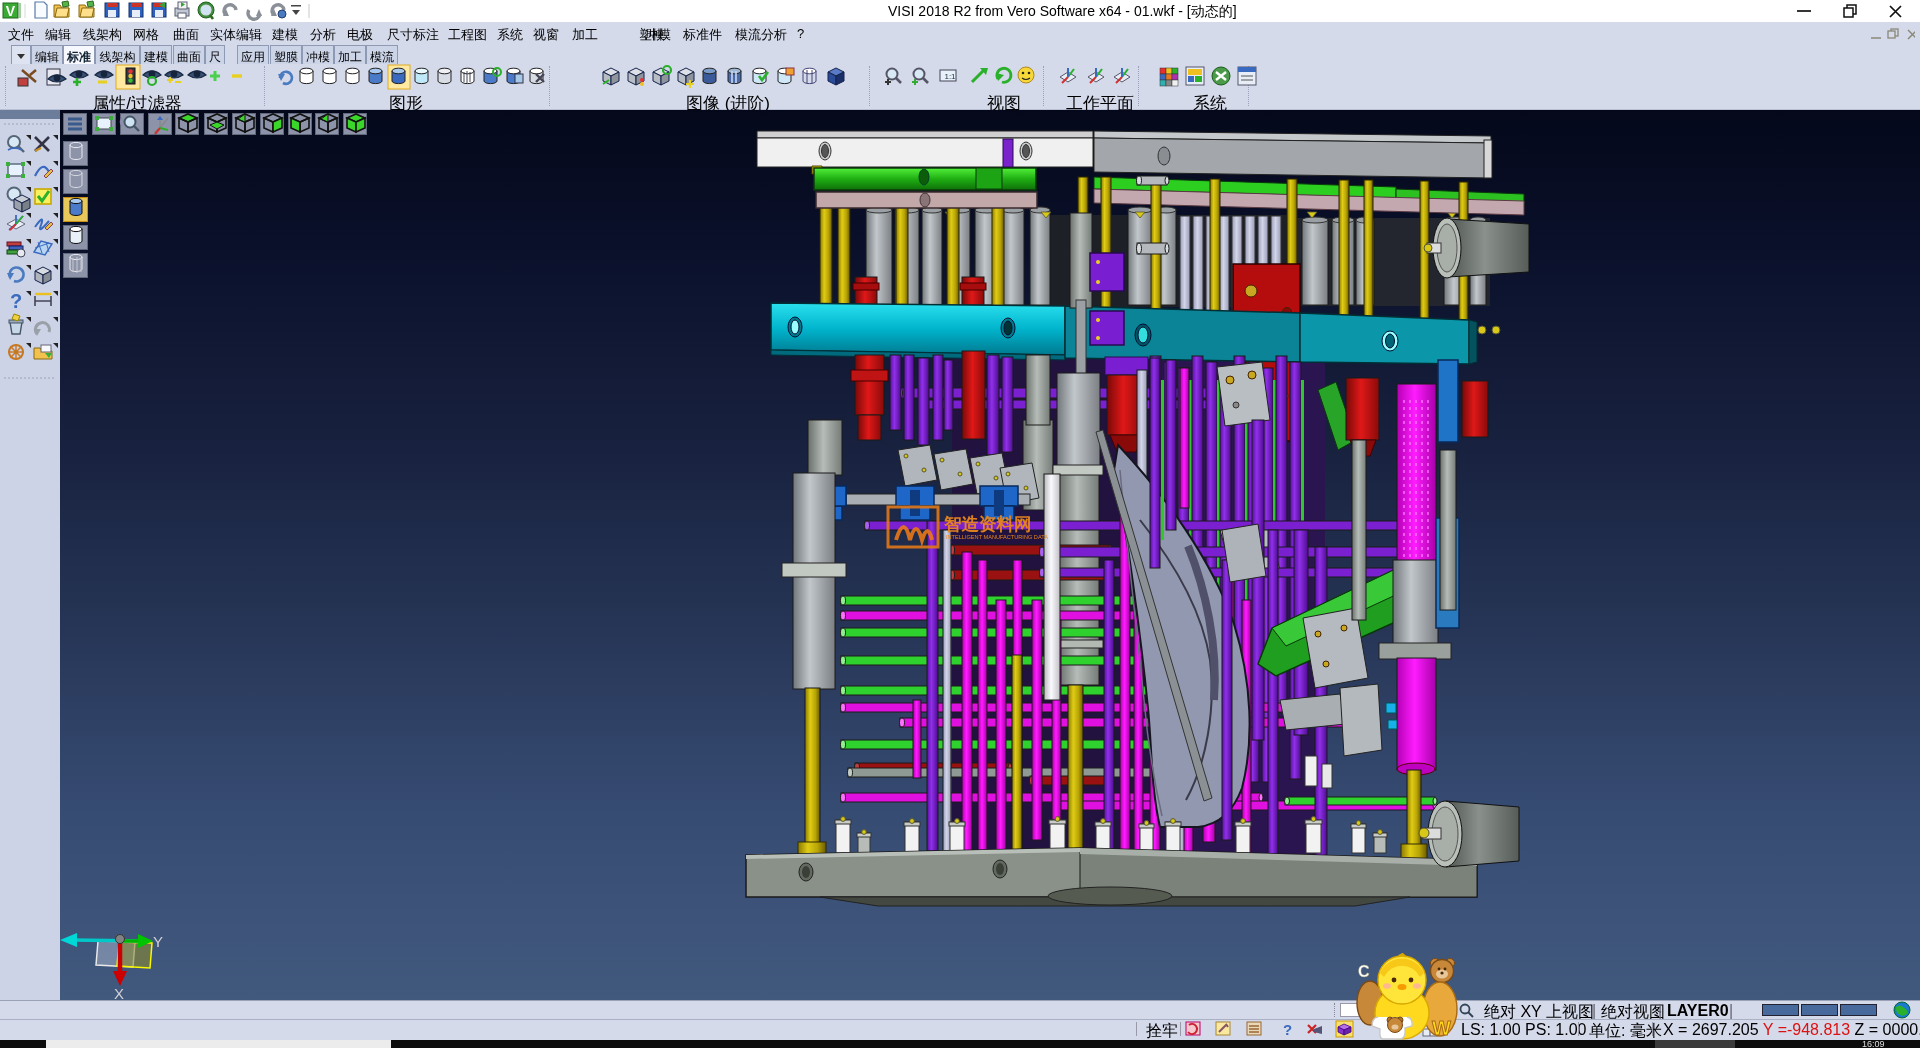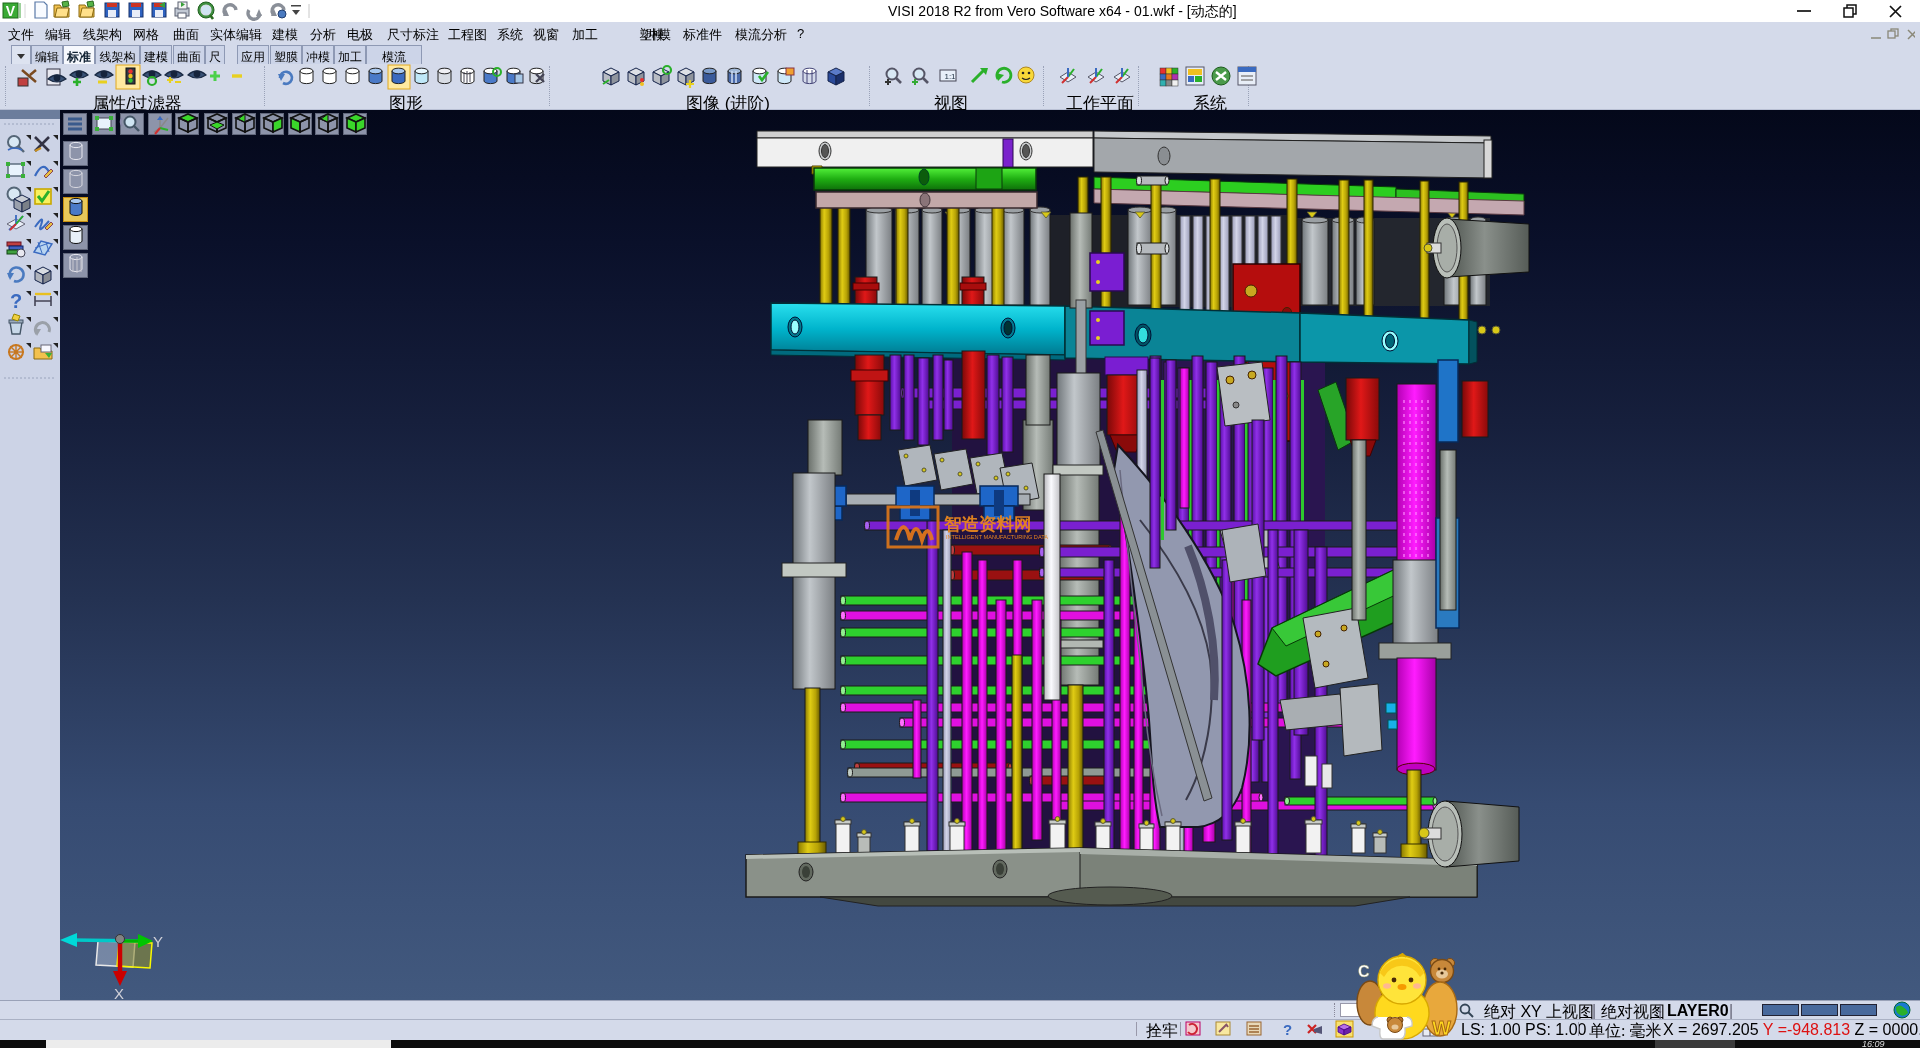--- a/index.html
+++ b/index.html
@@ -100,21 +100,21 @@
 <div class="tab" style="left:31px;width:32px;">编辑</div>
 <div class="tab" style="left:63px;width:32px;background:#f6f8fd;font-weight:bold;color:#123;">标准</div>
 <div class="tab" style="left:95px;width:45px;">线架构</div>
 <div class="tab" style="left:140px;width:32px;">建模</div>
 <div class="tab" style="left:173px;width:32px;">曲面</div>
 <div class="tab" style="left:205px;width:20px;">尺寸</div>
 <div class="tab" style="left:237px;width:32px;">应用</div>
 <div class="tab" style="left:270px;width:32px;">塑膜</div>
 <div class="tab" style="left:302px;width:32px;">冲模</div>
 <div class="tab" style="left:334px;width:32px;">加工</div>
-<div class="tab" style="left:366px;width:56px;">模流</div>
+<div class="tab" style="left:366px;width:32px;">模流</div>
 </div>
 <div id="toolbar">
 <div class="sep" style="left:5px"></div>
 <div class="sep" style="left:264px"></div>
 <div class="sep" style="left:549px"></div>
 <div class="sep" style="left:869px"></div>
 <div class="sep" style="left:1043px"></div>
 <div class="sep" style="left:1138px"></div>
 <div class="sep" style="left:1248px"></div>
 <svg class="abs" style="left:0;top:0" width="1260" height="46" viewBox="0 0 1260 46">
@@ -250,21 +250,21 @@
 <rect x="1195" y="12" width="7" height="6" fill="#2ab02a"></rect>
 <circle cx="1221" cy="12" r="9" fill="#4a9a4a" stroke="#1a5a1a"></circle>
       <path d="M1216 8 l10 8 M1226 8 l-10 8" stroke="#fff" stroke-width="2.4"></path>
 <rect x="1238" y="3" width="18" height="18" fill="#e8eef8" stroke="#556" stroke-width="1"></rect>
 <rect x="1238" y="3" width="18" height="5" fill="#3a6ac0"></rect>
 <path d="M1241 12 h12 M1241 16 h12" stroke="#888" stroke-width="1.4"></path>
 </svg>
 <div class="glabel" style="left:67px;width:140px;">属性/过滤器</div>
 <div class="glabel" style="left:336px;width:140px;">图形</div>
 <div class="glabel" style="left:658px;width:140px;">图像 (进阶)</div>
-<div class="glabel" style="left:881px;width:140px;">视图</div>
+<div class="glabel" style="left:881px;width:140px;text-align:right;">视图</div>
 <div class="glabel" style="left:1030px;width:140px;">工作平面</div>
 <div class="glabel" style="left:1140px;width:140px;">系统</div>
 </div>
 <div id="viewport"></div>
 <div id="leftpanel"></div>
 <svg class="abs" style="left:0;top:110px" width="60" height="890" viewBox="0 0 60 890">
 <rect x="0" y="0" width="60" height="9" fill="#6c7d9c"></rect>
 <line x1="4" y1="14" x2="56" y2="14" stroke="#9aa4bc" stroke-dasharray="2,2"></line>
 <line x1="4" y1="268" x2="56" y2="268" stroke="#9aa4bc" stroke-dasharray="2,2"></line>
 <circle cx="14" cy="32" r="6" fill="#d8e8f4" stroke="#567" stroke-width="2"></circle>
@@ -918,28 +918,28 @@
       <polygon points="134,9 142,6 142,14 134,12" fill="#557"></polygon>
 <rect x="156" y="1" width="17" height="16" fill="#f8e070" stroke="#c90"></rect>
       <polygon points="158,7 164,4 171,7 164,10" fill="#b770e8" stroke="#408" stroke-width="0.8"></polygon>
       <polygon points="158,7 164,10 164,15 158,12" fill="#8833cc" stroke="#408" stroke-width="0.8"></polygon>
       <polygon points="164,10 171,7 171,12 164,15" fill="#6a22a8" stroke="#408" stroke-width="0.8"></polygon>
 <rect x="243" y="2" width="15" height="14" fill="#e8ecf4" stroke="#667"></rect>
       <path d="M243 9 h15 M250 2 v14" stroke="#667" stroke-width="1.2"></path>
 </svg>
 <div class="st" style="left:1461px;top:21px;">LS: 1.00 PS: 1.00</div>
 <div class="abs" style="left:1578px;top:22px;width:1px;height:14px;background:#99a;"></div>
-<div class="st" style="left:1589px;top:21px;font-family:Liberation Serif, serif;">单位: 毫米</div>
+<div class="st" style="left:1589px;top:21px;">单位: 毫米</div>
 <div class="abs" style="left:1652px;top:22px;width:1px;height:14px;background:#99a;"></div>
 <div class="st" style="left:1663px;top:21px;">X = 2697.205 <span style="color:#dd1111">Y =-948.813</span> Z = 0000.000</div>
 </div>
 <div id="bottomstrip">
 <div class="abs" style="left:46px;top:0;width:345px;height:8px;background:#ececec;"></div>
 <div class="abs" style="left:1655px;top:0;width:80px;height:8px;background:#3a3a3a;"></div>
-<div class="abs" style="left:1862px;top:-1px;font-size:9px;color:#ddd;font-style:italic;">16:09</div>
+<div class="abs" style="left:1862px;top:-1px;font-size:9px;color:#ddd;">16:09</div>
 </div>
 <svg class="abs" style="left:1350px;top:953px;z-index:50" width="115" height="87" viewBox="0 0 115 87">
 <circle cx="85" cy="10" r="4.5" fill="#c8883a" stroke="#7a4a14"></circle>
     <circle cx="100" cy="10" r="4.5" fill="#c8883a" stroke="#7a4a14"></circle>
 <circle cx="92" cy="18" r="11.5" fill="#c8883a" stroke="#7a4a14" stroke-width="1.4"></circle>
 <ellipse cx="92" cy="21" rx="6" ry="4.5" fill="#e8c89a"></ellipse>
     <circle cx="89" cy="16" r="1.4" fill="#4a2a08"></circle>
     <circle cx="95" cy="16" r="1.4" fill="#4a2a08"></circle>
     <circle cx="92" cy="20" r="1.6" fill="#4a2a08"></circle>
 <ellipse cx="90" cy="56" rx="17" ry="27" fill="#e8a83c" stroke="#a86a14" stroke-width="1.4"></ellipse>

